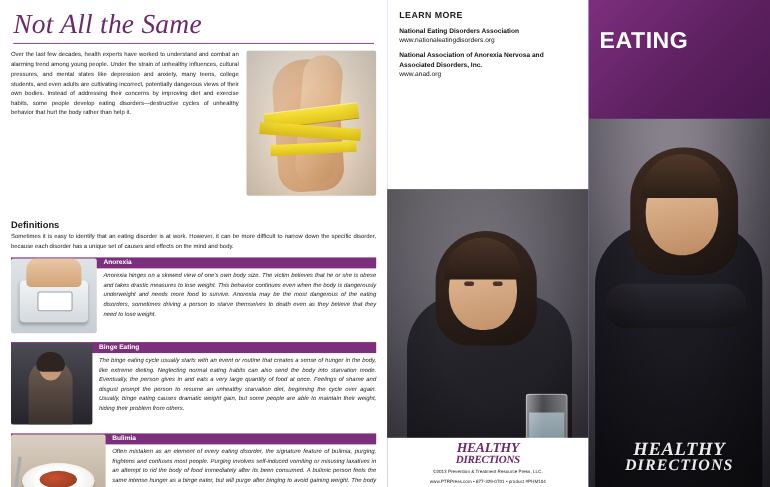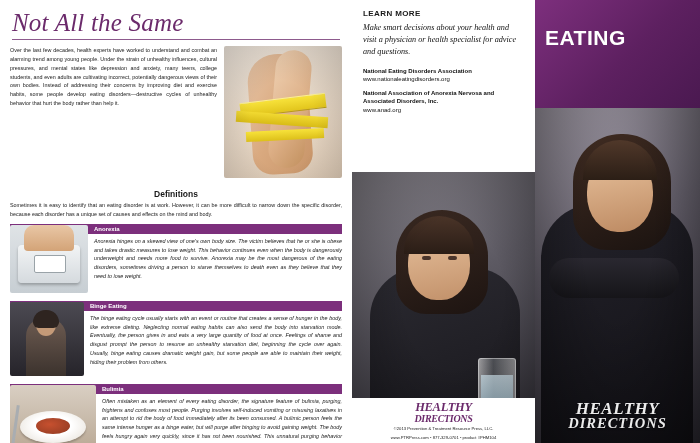--- a/index.html
+++ b/index.html
@@ -104,22 +104,21 @@
   }
   .hand-photo .shadow {
     position: absolute;
     inset: 0;
     background: radial-gradient(ellipse at 50% 60%, rgba(0,0,0,0) 40%, rgba(0,0,0,.18) 100%);
   }
   .sec-title {
     font-size: 8.5px;
     font-weight: bold;
     color: #1a1a1a;
-    margin: 7px 0 2px 0;
-    text-align: center;
+    margin: 17px 0 2px 0;
   }
   .bar {
     background: #7c2f7c;
     color: #ffffff;
     font-size: 6px;
     font-weight: bold;
     padding: 2px 5px;
     display: block;
     margin: 0 0 3px 0;
   }
@@ -503,21 +502,20 @@
       <span class="bar">Bulimia</span>
       <div class="body-text italic">Often mistaken as an element of every eating disorder, the signature feature of bulimia, purging, frightens and confuses most people. Purging involves self-induced vomiting or misusing laxatives in an attempt to rid the body of food immediately after its been consumed. A bulimic person feels the same intense hunger as a binge eater, but will purge after binging to avoid gaining weight. The body feels hungry again very quickly, since it has not been nourished. This unnatural purging behavior damages the body in several ways; for example, continual exposure to stomach acid in vomit can permanently damage the digestive tract, vocal chords, and teeth over time.</div>
     </div>
   </div>
 
   <div class="fold" style="left:352px"></div>
 
   <div class="panel-mid">
     <div class="mid-top">
       <div class="learn-more">LEARN MORE</div>
-      <div class="lead">Make smart decisions about your health and visit a physician or health specialist for advice and questions.</div>
 
       <div class="org">National Eating Disorders Association</div>
       <div class="org-url">www.nationaleatingdisorders.org</div>
 
       <div class="org">National Association of Anorexia Nervosa and Associated Disorders, Inc.</div>
       <div class="org-url">www.anad.org</div>
     </div>
   </div>
 
   <div class="mid-photo">

